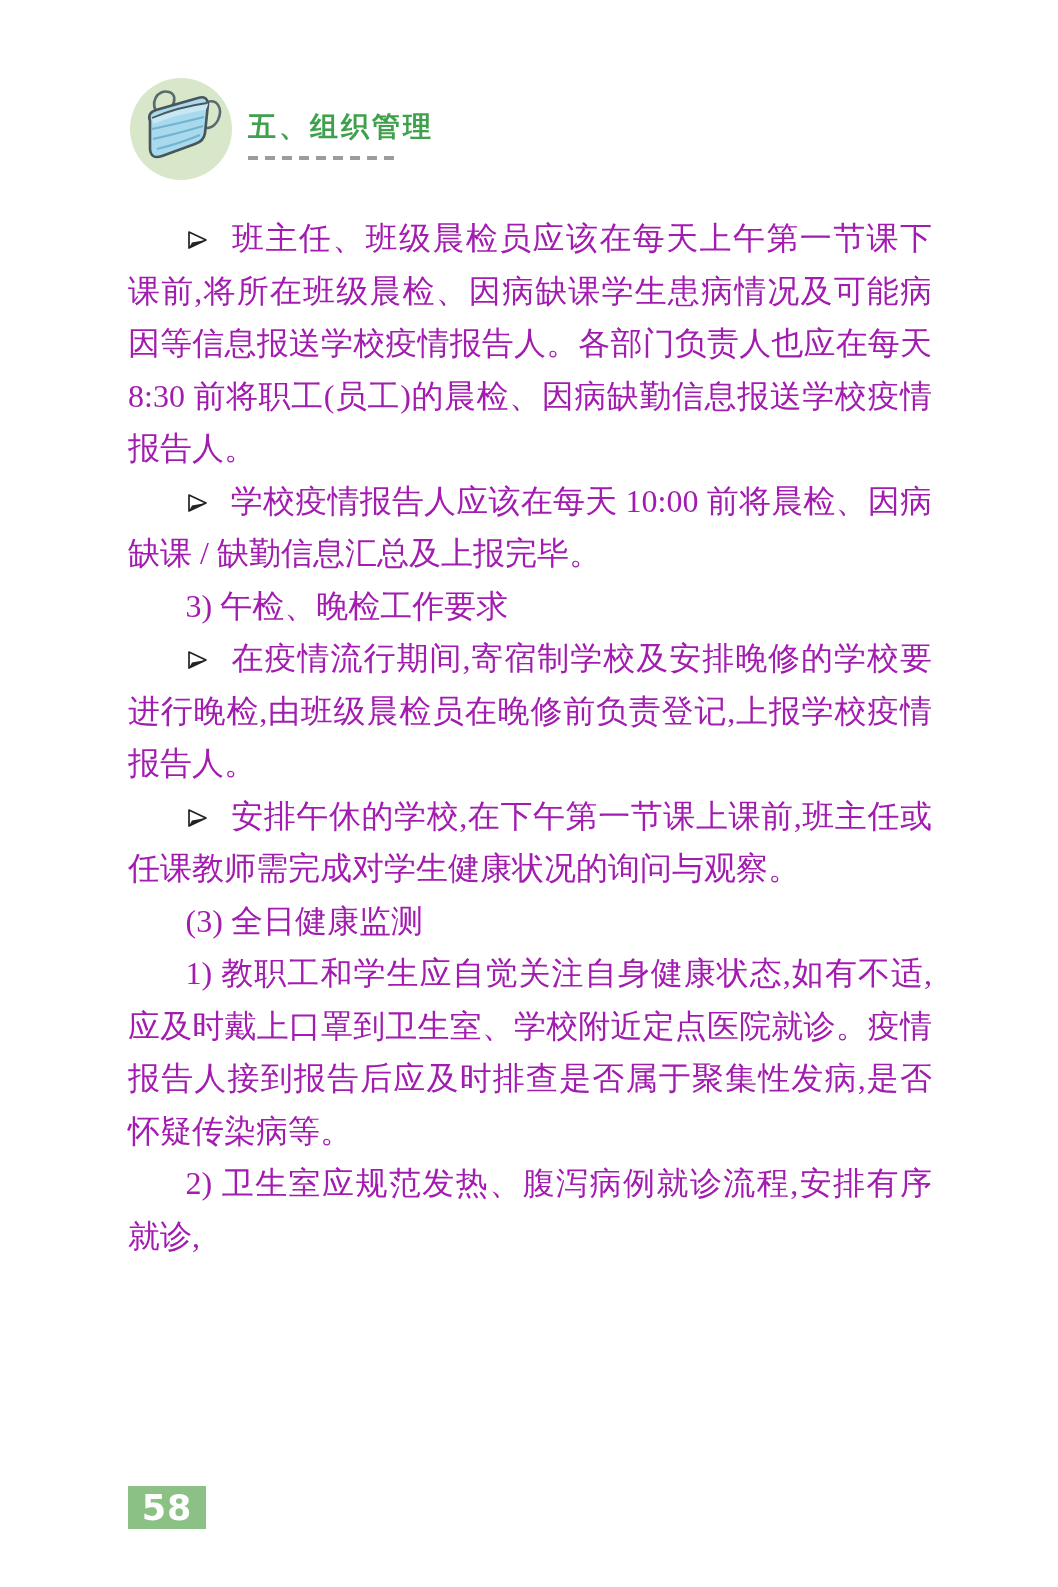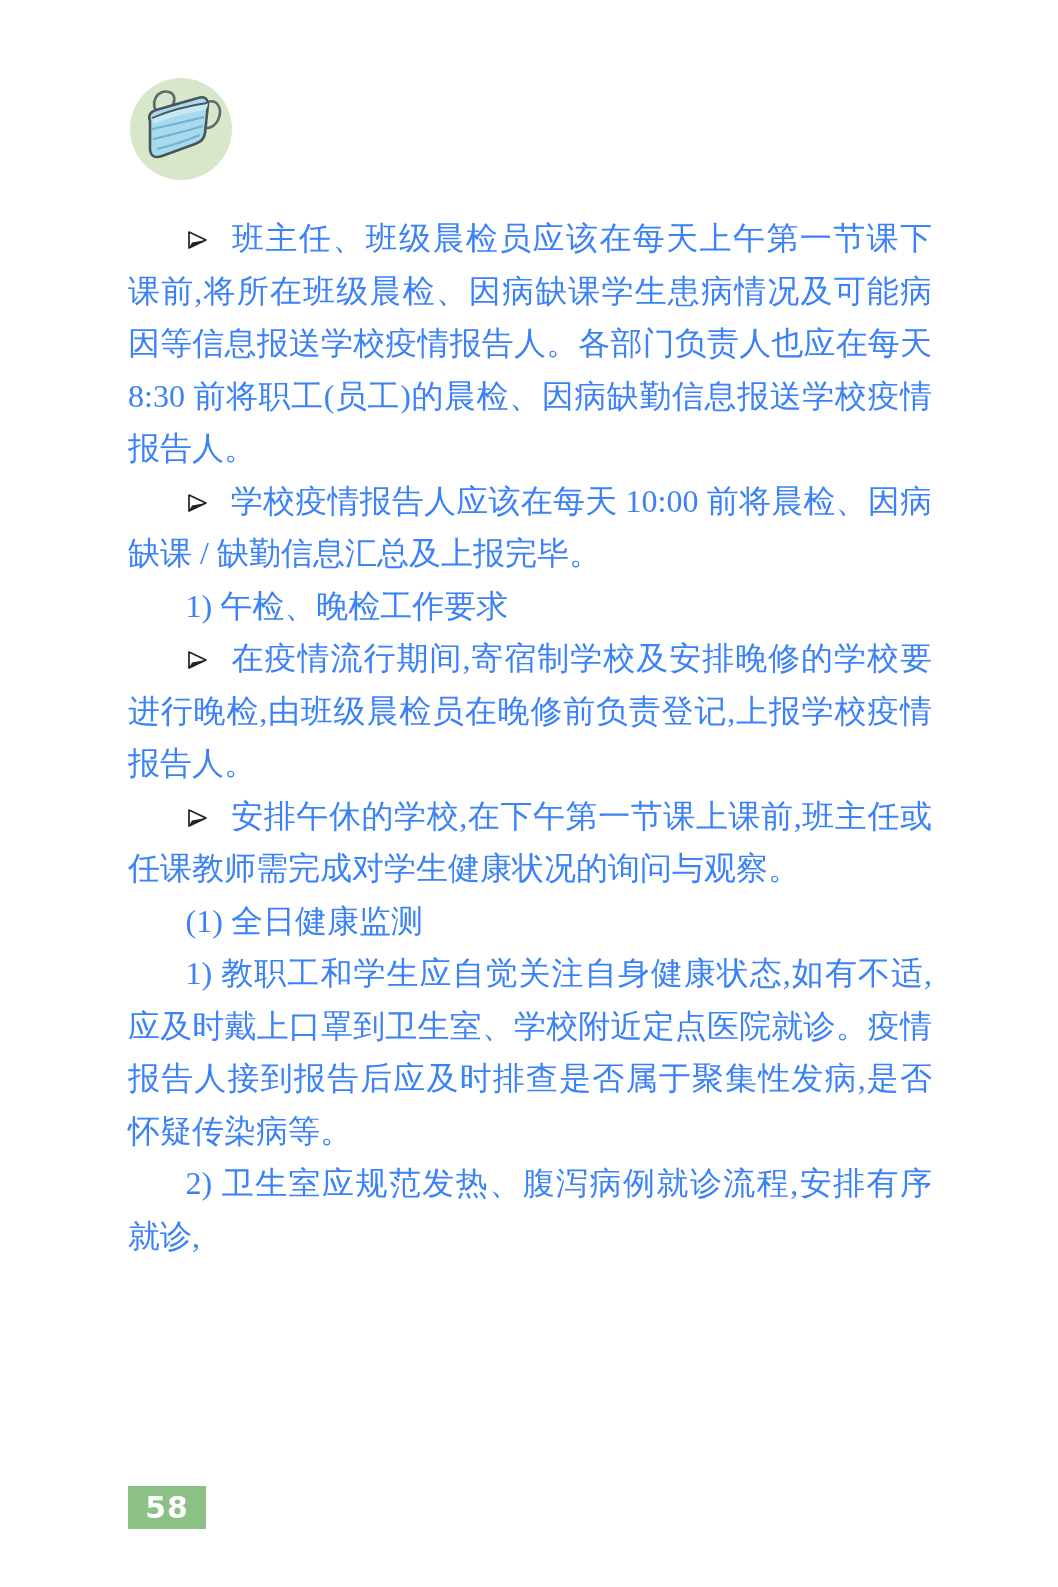--- a/index.html
+++ b/index.html
@@ -48,21 +48,21 @@
   }
 
   
   .body-text {
     position: absolute;
     left: 128px;
     top: 212px;
     width: 804px;
     font-size: 32px;
     line-height: 52.5px;
-    color: #3b82f6;
+    color: #a21caf;
     text-align: justify;
   }
   .body-text p {
     margin: 0;
     text-indent: 1.8em;
   }
   .bullet-svg {
     display: inline-block;
     width: 22px;
     height: 22px;
@@ -74,21 +74,21 @@
   .page-number-badge {
     position: absolute;
     left: 128px;
     top: 1486px;
     width: 78px;
     height: 43px;
     background: #8cc185;
     color: #ffffff;
     font-family: "DejaVu Sans", "Liberation Sans", sans-serif;
     font-weight: bold;
-    font-size: 30px;
+    font-size: 35px;
     letter-spacing: 1px;
     display: flex;
     align-items: center;
     justify-content: center;
   }
 </style>
 </head>
 <body>
 
 <div class="page">
@@ -102,48 +102,52 @@
 
       <path d="M22,45 Q19,37 28,34 L70,22 Q79,19 80,28 L77,57 Q76,65 67,68 L34,80 Q23,84 22,73 Z" fill="#a9d9ec" stroke="#47565a" stroke-width="2.6" stroke-linejoin="round"></path>
 
       <path d="M24,42 Q50,30 78,26 L80,28 Q79,33 77,34 Q50,38 25,48 Z" fill="#c6e7f4" stroke="none"></path>
       <path d="M24,42 Q50,31 79,27" fill="none" stroke="#47565a" stroke-width="1.8"></path>
 
       <path d="M24,53 Q48,48 76,41" fill="none" stroke="#6fb4d2" stroke-width="2.2"></path>
       <path d="M25,63 Q48,58 75,50" fill="none" stroke="#6fb4d2" stroke-width="2.2"></path>
       <path d="M29,73 Q50,68 72,59" fill="none" stroke="#6fb4d2" stroke-width="2.2"></path>
     </svg>
+    <div class="header-titles">
+      <div class="chapter-title">五、组织管理</div>
+      <div class="dashed-rule"></div>
+    </div>
   </div>
 
   <div class="body-text">
       <p>
     <svg class="bullet-svg" viewBox="0 0 22 22">
       <polygon points="3,3 20,11 3,19" fill="#ffffff" stroke="#222222" stroke-width="1.7" stroke-linejoin="round"></polygon>
       <polygon points="3,19 20,11 6,13.5" fill="#222222"></polygon>
     </svg>
   班主任、班级晨检员应该在每天上午第一节课下课前,将所在班级晨检、因病缺课学生患病情况及可能病因等信息报送学校疫情报告人。各部门负责人也应在每天 8:30 前将职工(员工)的晨检、因病缺勤信息报送学校疫情报告人。</p>
       <p>
     <svg class="bullet-svg" viewBox="0 0 22 22">
       <polygon points="3,3 20,11 3,19" fill="#ffffff" stroke="#222222" stroke-width="1.7" stroke-linejoin="round"></polygon>
       <polygon points="3,19 20,11 6,13.5" fill="#222222"></polygon>
     </svg>
   学校疫情报告人应该在每天 10:00 前将晨检、因病缺课 / 缺勤信息汇总及上报完毕。</p>
-      <p>1) 午检、晚检工作要求</p>
+      <p>3) 午检、晚检工作要求</p>
       <p>
     <svg class="bullet-svg" viewBox="0 0 22 22">
       <polygon points="3,3 20,11 3,19" fill="#ffffff" stroke="#222222" stroke-width="1.7" stroke-linejoin="round"></polygon>
       <polygon points="3,19 20,11 6,13.5" fill="#222222"></polygon>
     </svg>
   在疫情流行期间,寄宿制学校及安排晚修的学校要进行晚检,由班级晨检员在晚修前负责登记,上报学校疫情报告人。</p>
       <p>
     <svg class="bullet-svg" viewBox="0 0 22 22">
       <polygon points="3,3 20,11 3,19" fill="#ffffff" stroke="#222222" stroke-width="1.7" stroke-linejoin="round"></polygon>
       <polygon points="3,19 20,11 6,13.5" fill="#222222"></polygon>
     </svg>
   安排午休的学校,在下午第一节课上课前,班主任或任课教师需完成对学生健康状况的询问与观察。</p>
-      <p>(1) 全日健康监测</p>
+      <p>(3) 全日健康监测</p>
       <p>1) 教职工和学生应自觉关注自身健康状态,如有不适,应及时戴上口罩到卫生室、学校附近定点医院就诊。疫情报告人接到报告后应及时排查是否属于聚集性发病,是否怀疑传染病等。</p>
       <p>2) 卫生室应规范发热、腹泻病例就诊流程,安排有序就诊,</p>
     </div>
 
   <div class="page-number-badge">58</div>
 
 </div>
 
 </body></html>

